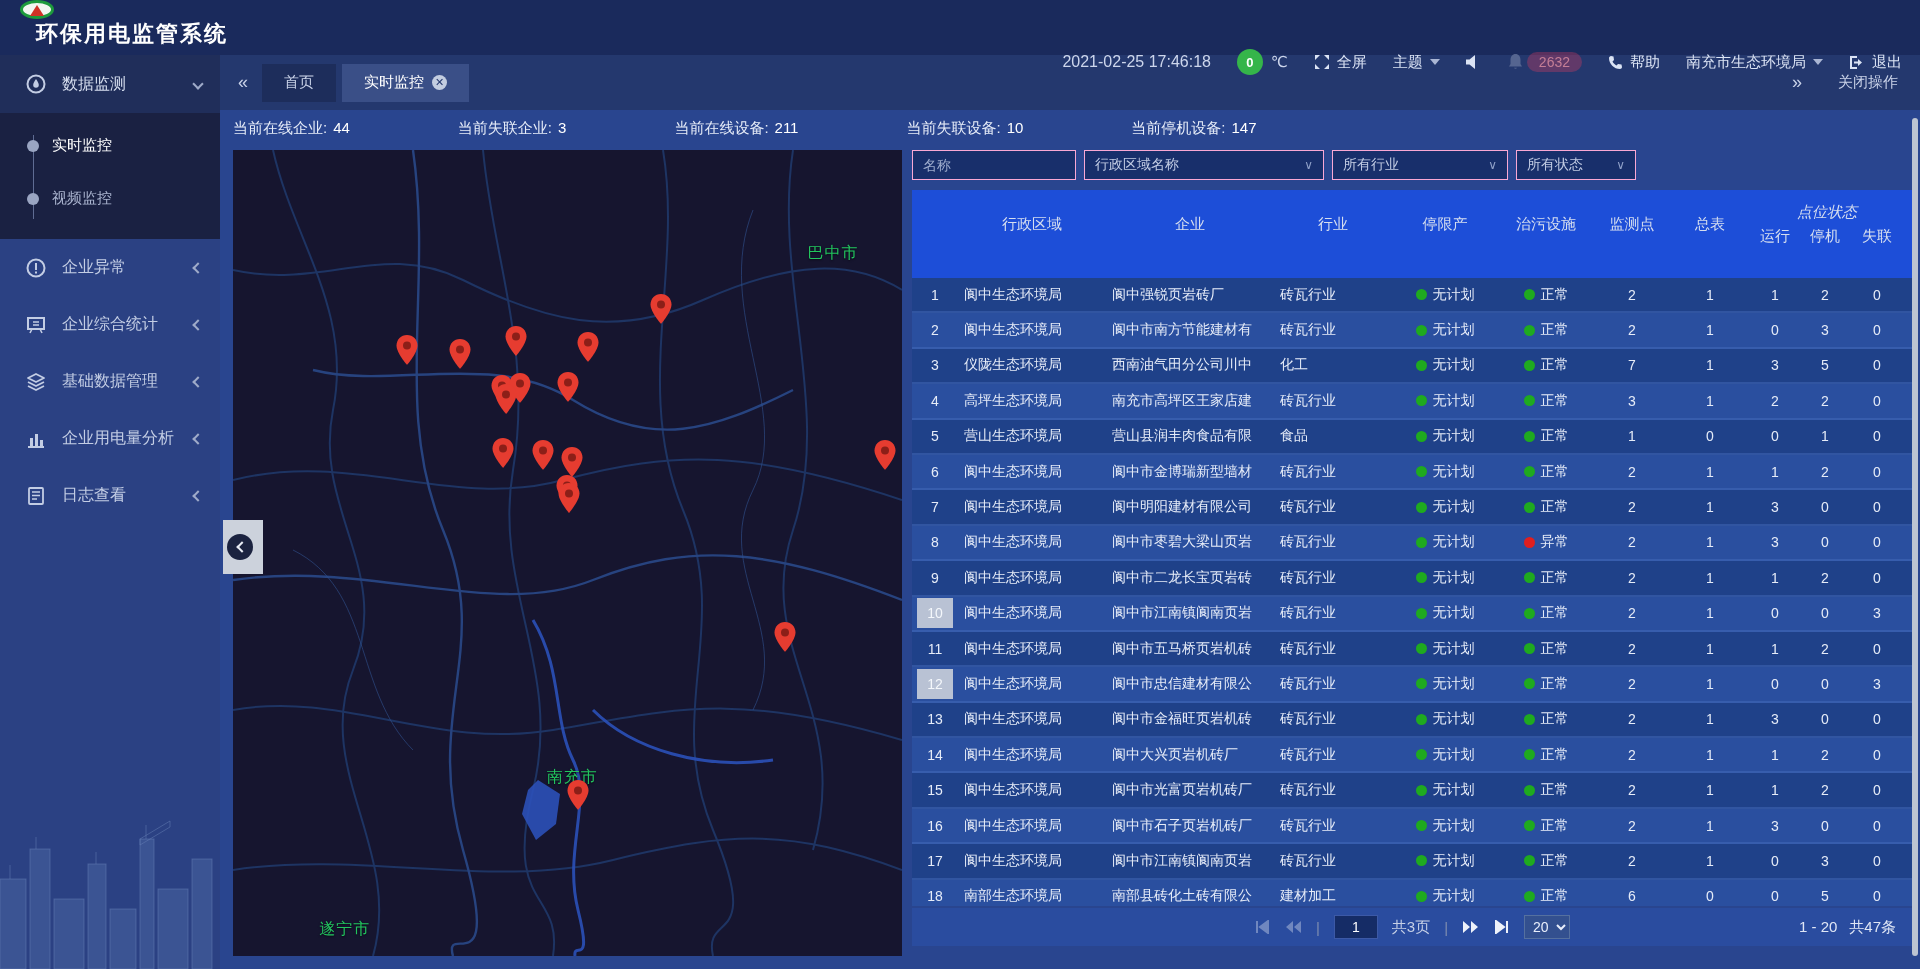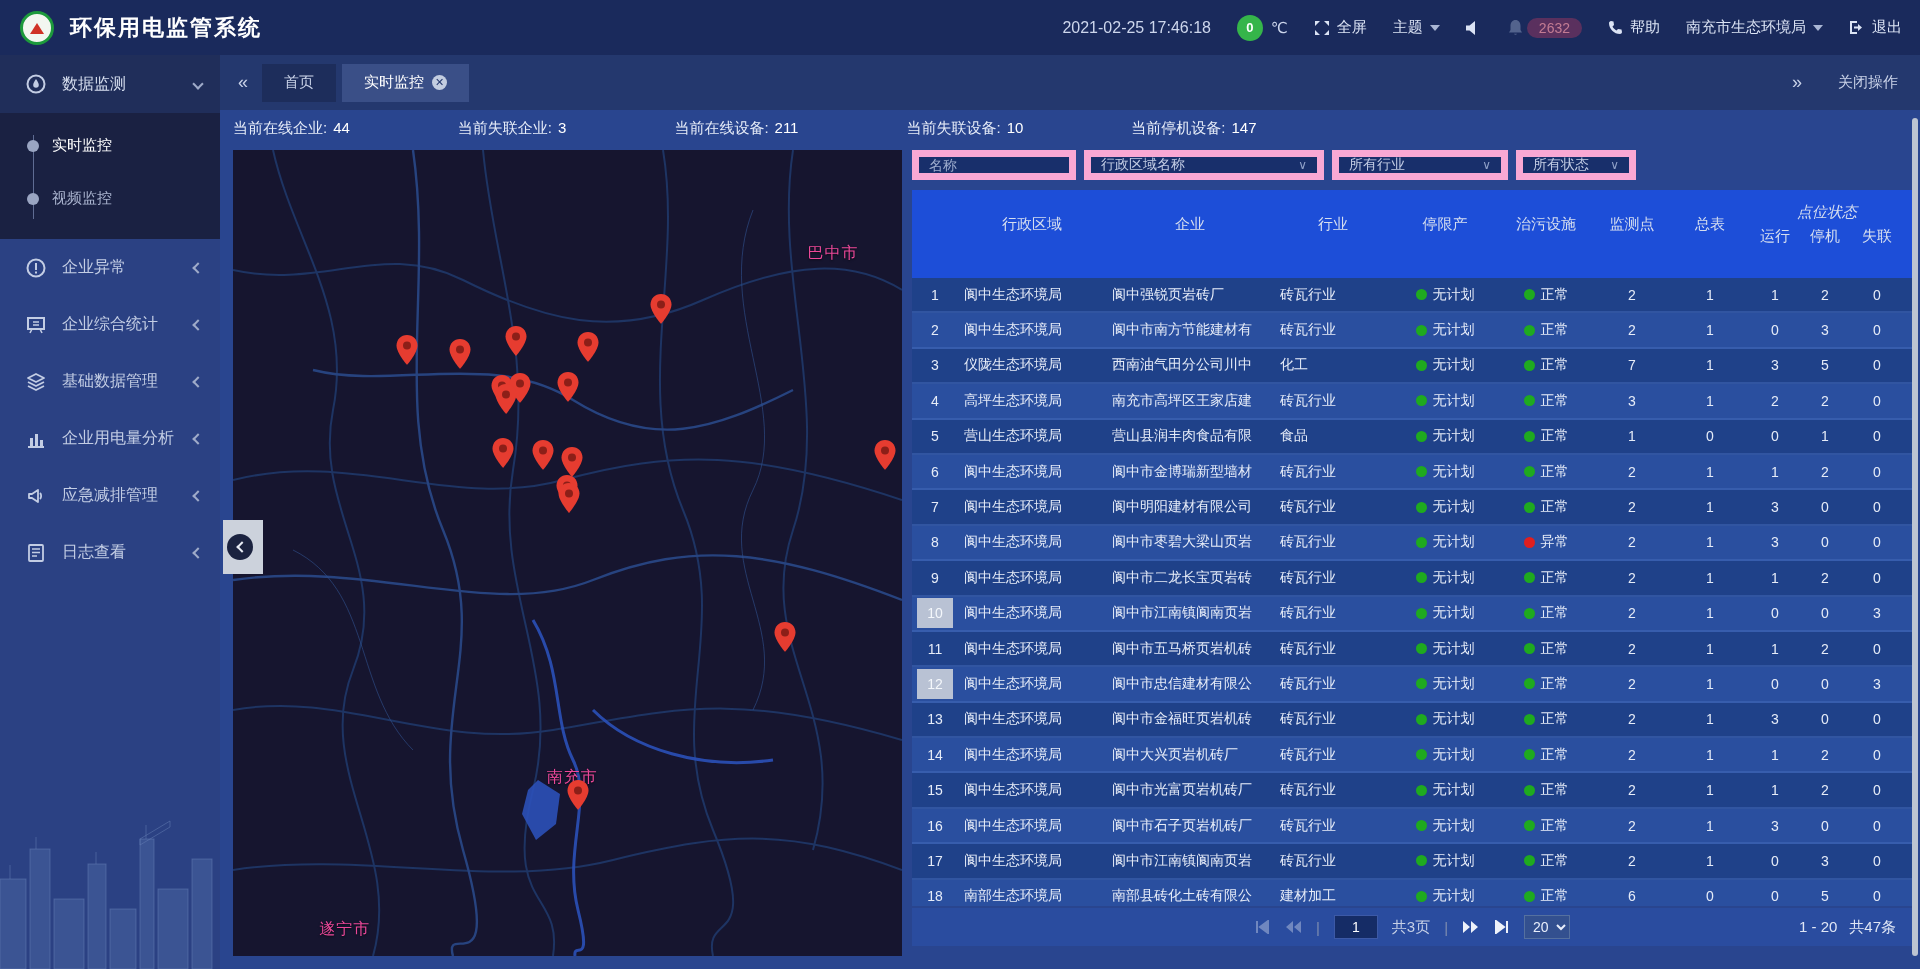--- a/index.html
+++ b/index.html
@@ -1,21 +1,21 @@
 <!DOCTYPE html>
 <html><head>
 <meta charset="utf-8">
 <style>
   * { margin:0; padding:0; box-sizing:border-box; }
   html,body { width:1920px; height:969px; overflow:hidden; background:#29458f;
               font-family:"Liberation Sans","DejaVu Sans",sans-serif; }
 
   
-  .app-header { height:55px; background:#1a2a5c; display:flex; align-items:center;
-                padding:0 18px 0 20px; color:#e8edf8; position:relative; z-index:30; }
+  .app-header { height:55px; background:#1a2a5c; display:flex; 
+                padding:0 18px 0 20px; color:#e8edf8; position:relative; z-index:30;flex-direction:column; }
   .logo { width:34px; height:34px; border-radius:50%; background:#f2f6f0;
           border:3px solid #1d9a3c; display:flex; align-items:center; justify-content:center; }
   .logo .peak { width:0; height:0; border-left:7px solid transparent; border-right:7px solid transparent;
                 border-bottom:11px solid #d03226; margin-top:2px; }
   .app-title { font-size:22px; font-weight:bold; letter-spacing:2px; margin-left:16px; color:#ffffff; }
   .header-right { margin-left:auto; display:flex; align-items:center; gap:26px; font-size:15px; }
   .datetime { color:#cdd6ec; font-size:16px; }
   .temp { display:flex; align-items:center; gap:8px; }
   .temp-badge { width:26px; height:26px; border-radius:50%; background:#35b54a; color:#fff;
                 display:flex; align-items:center; justify-content:center; font-size:13px; font-weight:bold; }
@@ -71,34 +71,34 @@
               color:#e6ecf8; font-size:15px; flex:none; }
   .stat { display:flex; gap:6px; }
   .stat .val { color:#ffffff; }
 
   
   .content { flex:1; display:flex; padding:4px 8px 14px 13px; gap:10px; position:relative; }
 
   
   .map-panel { width:669px; height:806px; flex:none; position:relative; background:#16152f; }
   .map-panel svg.mapbg { position:absolute; inset:0; }
-  .city-label { position:absolute; transform:translate(-50%,-50%); color:#ec4899; font-size:16px;
+  .city-label { position:absolute; transform:translate(-50%,-50%); color:#22c55e; font-size:16px;
                 letter-spacing:1px; text-shadow:0 1px 2px rgba(0,0,0,.6); white-space:nowrap; }
   .pin { position:absolute; width:22px; height:30px; }
   .collapse-handle { position:absolute; left:-10px; top:370px; width:40px; height:54px;
                      background:#ccd2dc; display:flex; align-items:center; justify-content:flex-start;
                      padding-left:4px; cursor:pointer; z-index:5; }
   .collapse-handle .circ { width:26px; height:26px; border-radius:50%; background:#1b2340;
                            display:flex; align-items:center; justify-content:center; }
   .collapse-handle .circ .chev { border-color:#e8ecf4; margin:0 0 0 3px; }
 
   
   .right-panel { flex:1; display:flex; flex-direction:column; }
   .filters { height:30px; display:flex; gap:8px; margin-bottom:10px; flex:none; }
-  .fbox { background:#182f6b; border:7px solid #f9a8d4; color:#c2cce4; font-size:14px;
+  .fbox { background:#182f6b; border:1px solid #f9a8d4; color:#c2cce4; font-size:14px;
           display:flex; align-items:center; padding:0 10px; }
   .fbox input { background:transparent; border:none; outline:none; color:#c2cce4; font-size:14px; width:100%;
                 font-family:inherit; }
   .fbox input::placeholder { color:#9daccd; }
   .fbox .fchev { margin-left:auto; color:#8fa0c8; font-size:12px; }
   .f-name { width:164px; }
   .f-region { width:240px; }
   .f-industry { width:176px; }
   .f-status { width:120px; }
 
@@ -245,27 +245,20 @@
       <span class="chev left"></span>
     </div>
     <div class="top-item">
       <svg class="micon" width="20" height="20" viewBox="0 0 20 20">
         <path d="M2 18h16" stroke="#c3cde4" stroke-width="2"></path>
         <rect x="4" y="9" width="3" height="8" fill="#c3cde4"></rect>
         <rect x="9" y="5" width="3" height="12" fill="#c3cde4"></rect>
         <rect x="14" y="11" width="3" height="6" fill="#c3cde4"></rect>
       </svg>
       <span>企业用电量分析</span>
-      <span class="chev left"></span>
-    </div>
-    <div class="top-item">
-      <svg class="micon" width="20" height="20" viewBox="0 0 20 20">
-        <path d="M3 8v4h3l6 4V4L6 8zM14 7c1.5 1.5 1.5 4.5 0 6" fill="none" stroke="#c3cde4" stroke-width="1.8" stroke-linejoin="round"></path>
-      </svg>
-      <span>应急减排管理</span>
       <span class="chev left"></span>
     </div>
     <div class="top-item">
       <svg class="micon" width="20" height="20" viewBox="0 0 20 20">
         <rect x="3" y="2" width="14" height="16" rx="1" fill="none" stroke="#c3cde4" stroke-width="1.8"></rect>
         <path d="M6 6h8M6 9.5h8M6 13h5" stroke="#c3cde4" stroke-width="1.6"></path>
       </svg>
       <span>日志查看</span>
       <span class="chev left"></span>
     </div>

